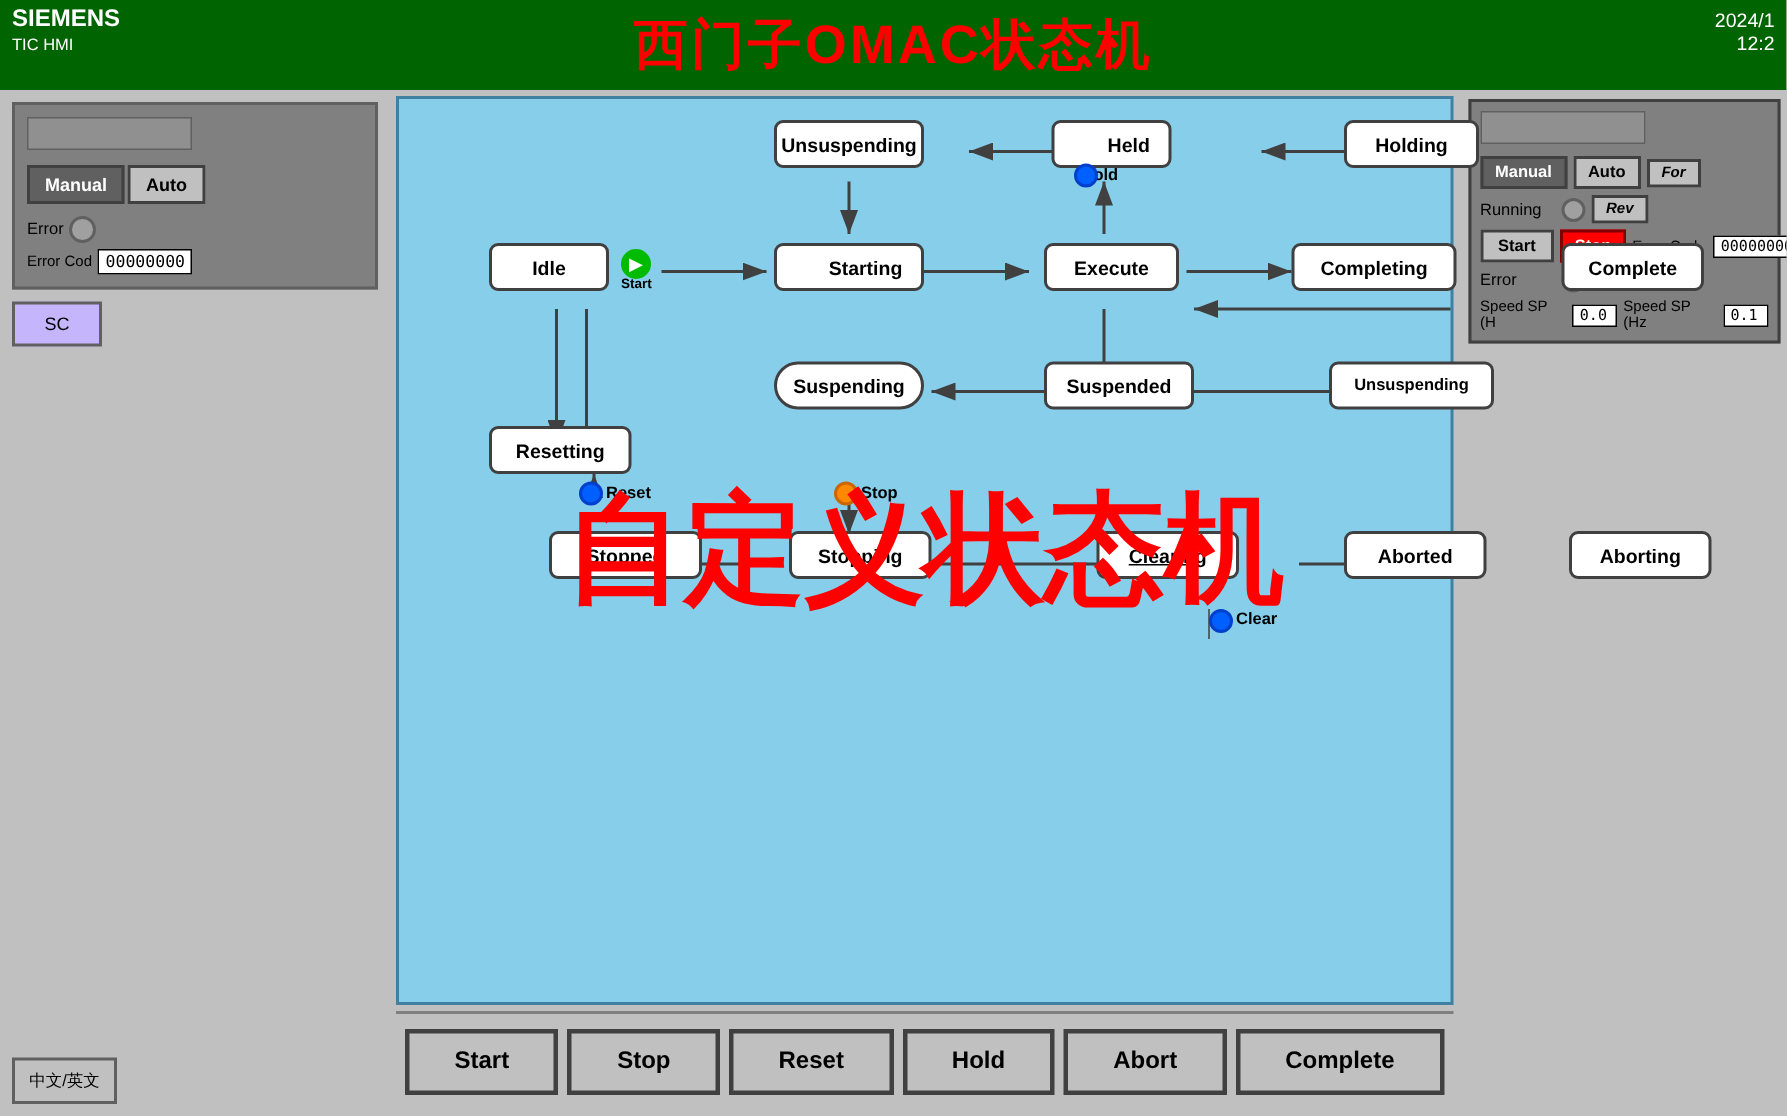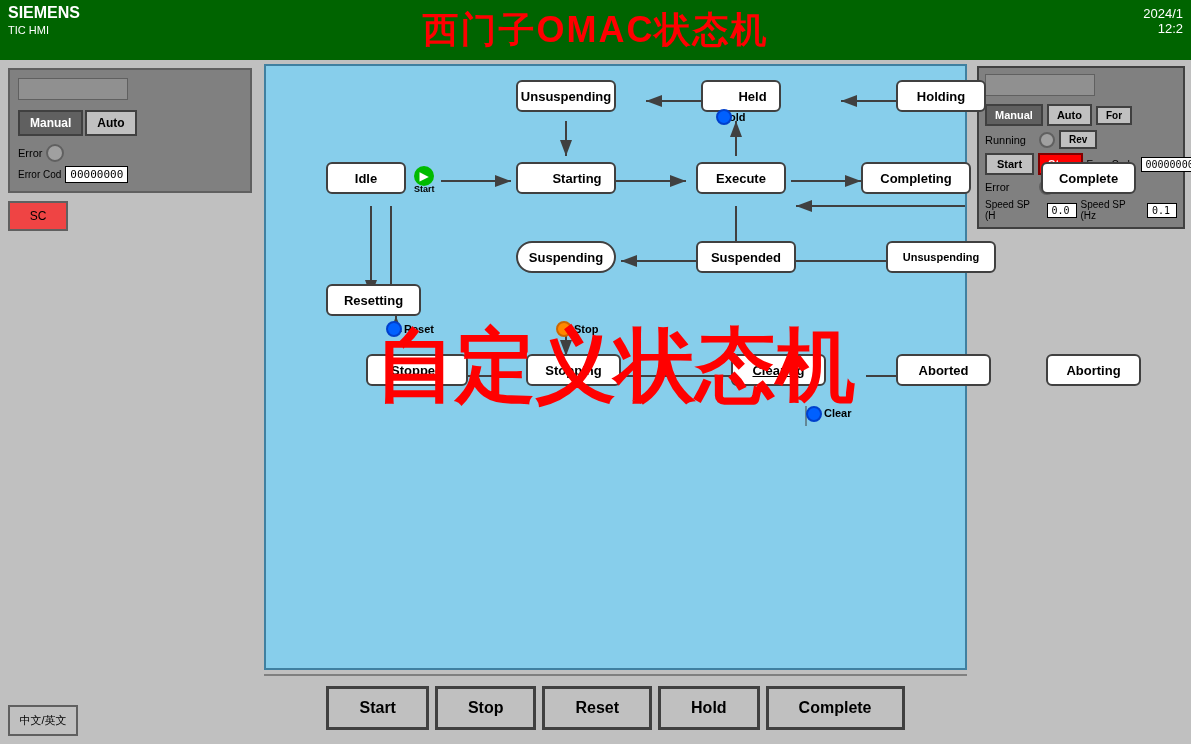--- a/index.html
+++ b/index.html
@@ -137,21 +137,21 @@
       font-size: 12px;
       font-weight: bold;
       border: 2px solid #404040;
       cursor: pointer;
       margin-right: 2px;
     }
     .mode-btn.active { background: #606060; color: white; }
     .mode-btn.inactive { background: #c0c0c0; color: black; }
 
     #sc-btn {
-      background: #ef4444;
+      background: #c4b5fd;
       border: 2px solid #606060;
       padding: 6px 12px;
       font-size: 12px;
       cursor: pointer;
       margin-bottom: 8px;
       width: 60px;
     }
     #lang-btn {
       background: #c0c0c0;
       border: 2px solid #606060;
@@ -353,20 +353,21 @@
       font-family: monospace;
       min-width: 30px;
     }
     .fwd-rev-btn {
       padding: 2px 8px;
       font-size: 10px;
       font-weight: bold;
       border: 2px solid #404040;
       cursor: pointer;
       background: #c0c0c0;
+      font-style: italic;
     }
   </style>
 </head>
 <body>
 
 <div id="top-bar">
   <span id="brand-logo">SIEMENS</span>
   <span id="brand-sub">TIC HMI</span>
   <span id="title-text">西门子OMAC状态机</span>
   <div id="datetime">
@@ -537,20 +538,21 @@
       <div id="overlay-text">自定义状态机</div>
 
     </div>
 
     <div id="control-area">
       <div id="action-row">
         <button class="action-btn">Start</button>
         <button class="action-btn">Stop</button>
         <button class="action-btn">Reset</button>
         <button class="action-btn">Hold</button>
+        <button class="action-btn">Abort</button>
         <button class="action-btn">Complete</button>
       </div>
     </div>
   </div>
 
   <div id="right-panel">
     <div id="right-top-box">
       <div id="right-gray-bar"></div>
       <div class="right-row">
         <button class="right-mode-btn right-mode-active">Manual</button>

